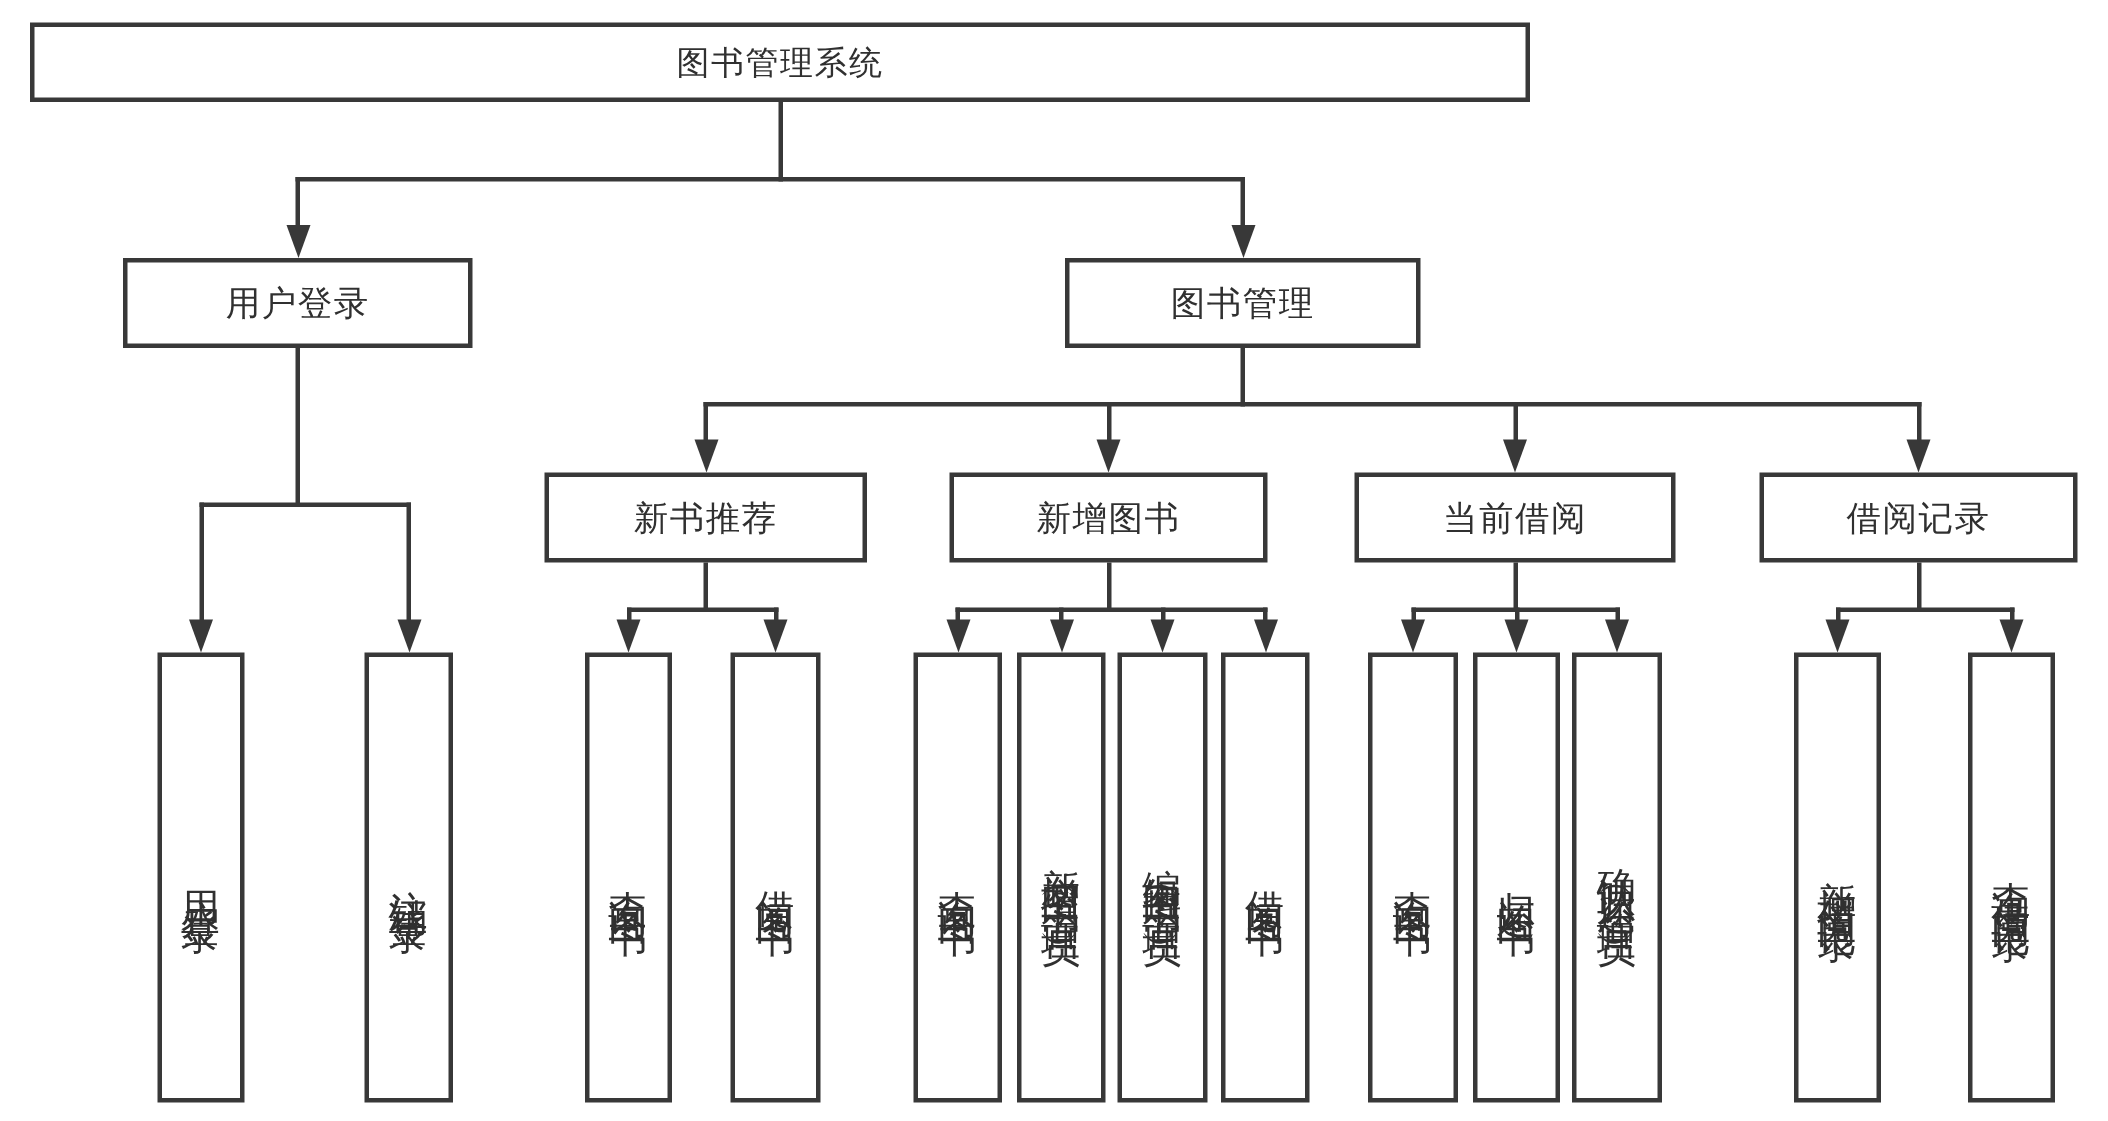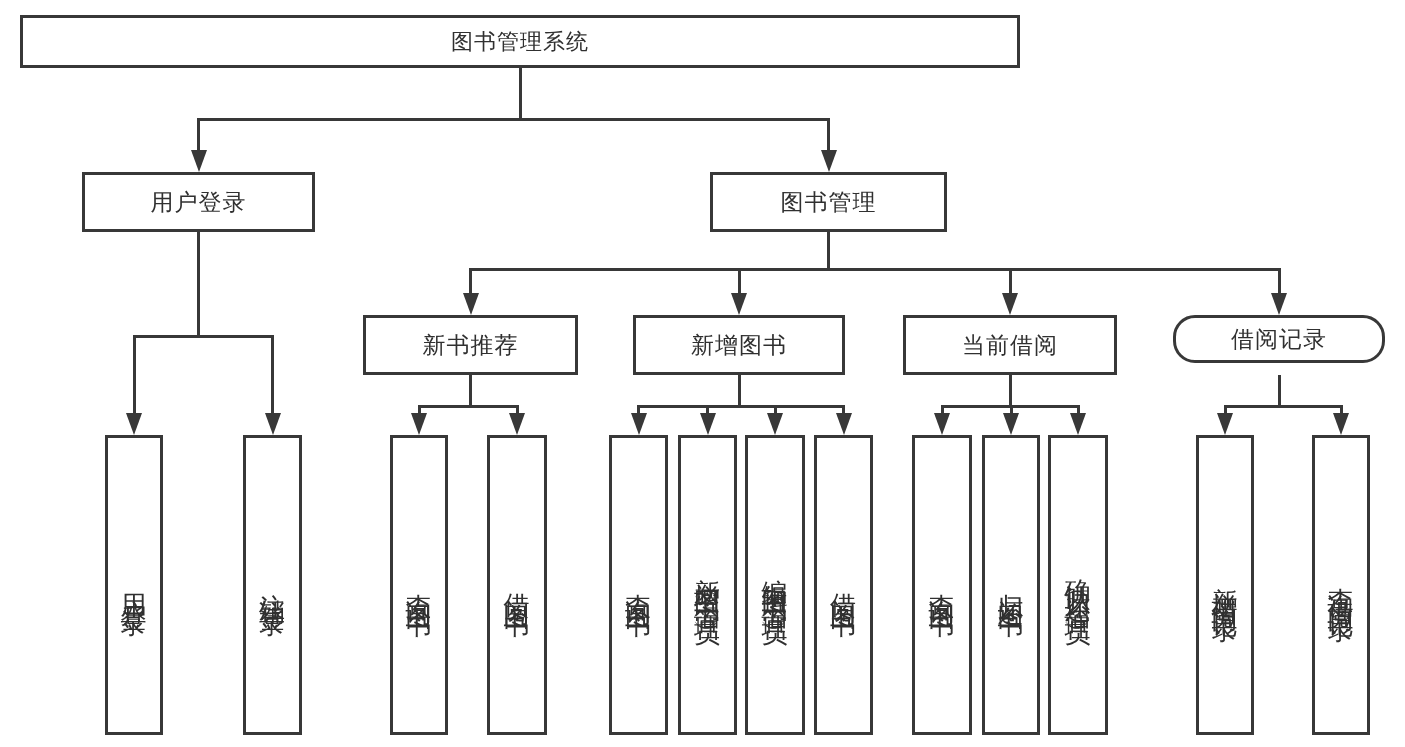--- a/index.html
+++ b/index.html
@@ -71,21 +71,21 @@
     </div>
     <div class="node h" style="left: 710px; top: 172px; width: 237px; height: 60px;">
       <span>图书管理</span>
     </div>
     <div class="node h" style="left: 633px; top: 315px; width: 212px; height: 60px;">
       <span>新增图书</span>
     </div>
     <div class="node h" style="left: 903px; top: 315px; width: 214px; height: 60px;">
       <span>当前借阅</span>
     </div>
-    <div class="node h" style="left: 1173px; top: 315px; width: 212px; height: 48px; border-radius: 22px;">
+    <div class="node h" style="left: 1173px; top: 315px; width: 212px; height: 60px;">
       <span>借阅记录</span>
     </div>
     <div class="node v" style="left: 105px; top: 435px; width: 58px; height: 300px;">
       <span>用户登录</span>
     </div>
     <div class="node v" style="left: 243px; top: 435px; width: 59px; height: 300px;">
       <span>注销登录</span>
     </div>
     <div class="node v" style="left: 390px; top: 435px; width: 58px; height: 300px;">
       <span>查询图书</span>

